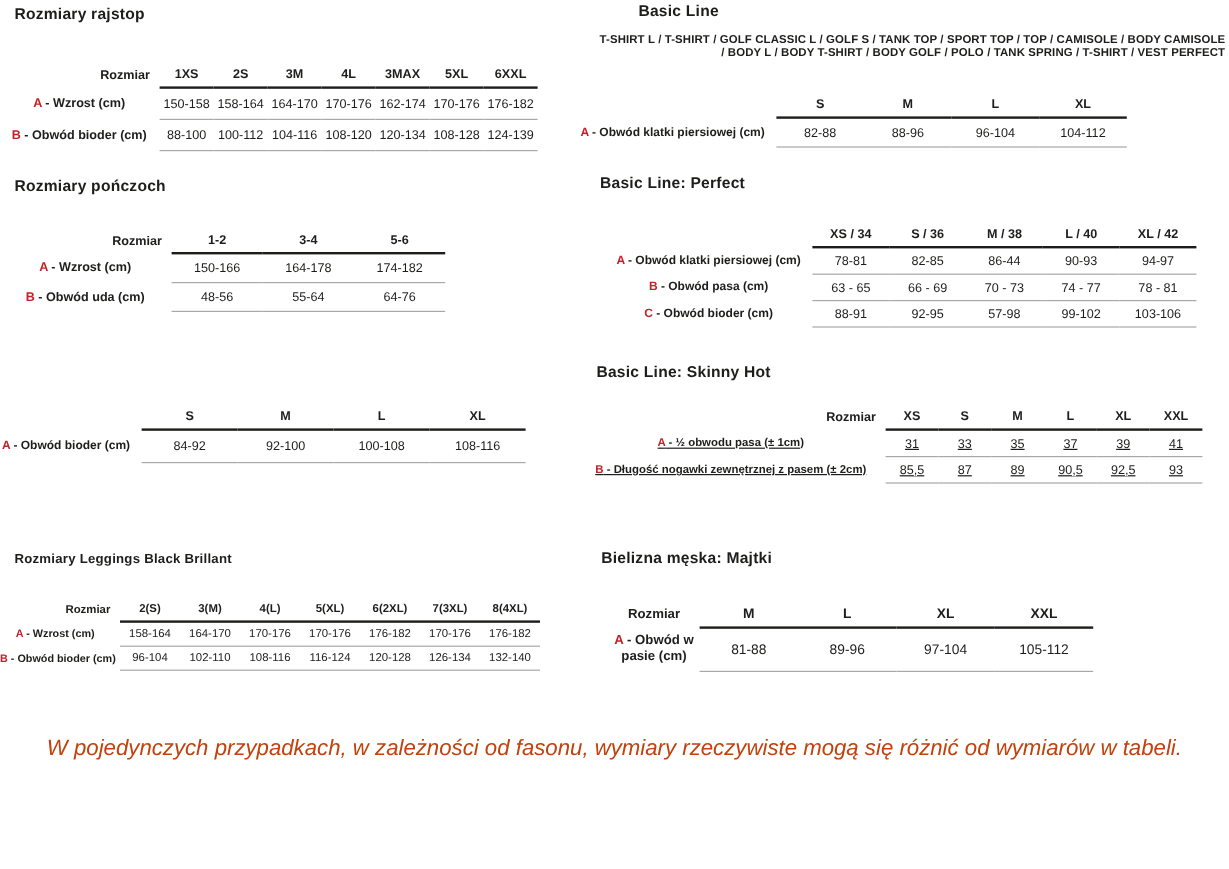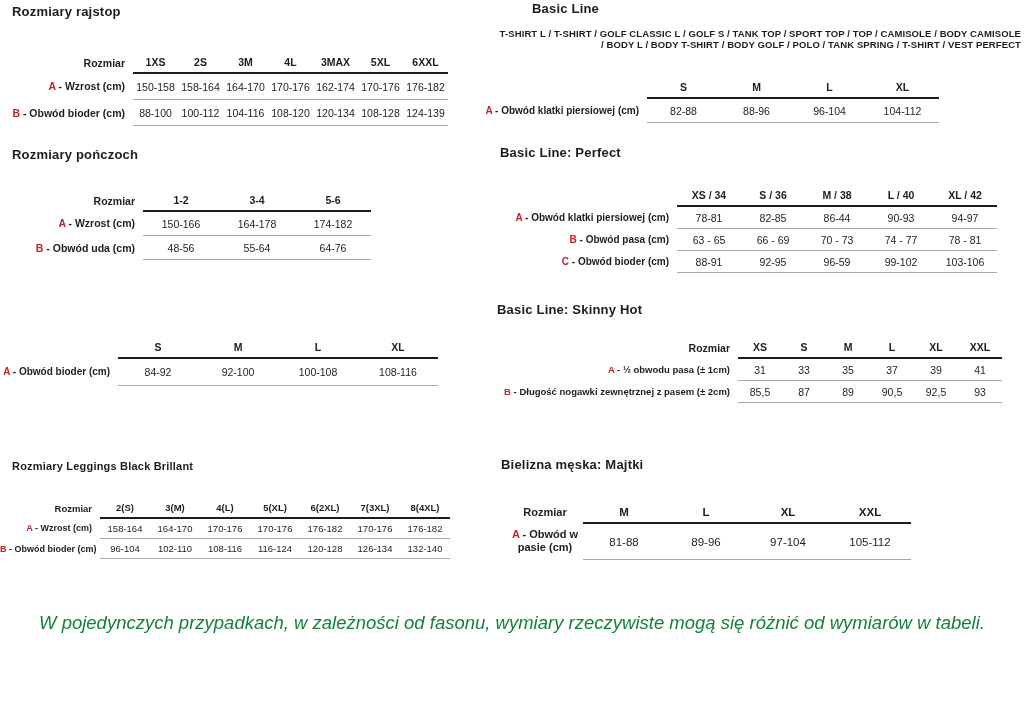--- a/index.html
+++ b/index.html
@@ -17,43 +17,43 @@
   .size-table th, .size-table td { padding:0; font-size:10.5px; }
   .size-table thead th {
     font-weight:700; text-align:center; vertical-align:bottom;
     height:15px; padding-bottom:4px; border-bottom:2px solid #1d1d1b; white-space:nowrap;
   }
   .size-table thead th.lbl { border-bottom:0; text-align:right; padding-right:8px; }
   .size-table tbody td {
     text-align:center; vertical-align:middle; height:25px;
     border-bottom:1px solid #a8a8a8; white-space:nowrap;
   }
-  .size-table tbody td.lbl { border-bottom:0; text-align:right; font-weight:700; padding-right:8px; }
+  .size-table tbody td.lbl { border-bottom:0; font-weight:700; padding-right:8px; }
   .letter { color:#c2232b; font-weight:700; }
 
   .t-rajstop  tbody td { height:25px; }
   .t-ponczochy tbody td { height:23px; }
   .t-majtki-b tbody td { height:26px; }
   .t-majtki-b td.lbl { font-size:10px; }
   .t-leggings th, .t-leggings td { font-size:9.5px; }
   .t-leggings tbody td { height:19px; }
   .t-leggings td.lbl { font-size:9px; }
   .t-basic tbody td { height:23px; }
   .t-basic td.lbl { font-size:10px; }
   .t-perfect tbody td { height:21px; }
   .t-perfect td.lbl { font-size:10px; }
-  .t-skinny tbody td { height:21px; }
+  .t-skinny tbody td { height:21px;text-decoration:underline; }
   .t-skinny td.lbl { font-size:9.5px; }
   .t-bielizna th, .t-bielizna td { font-size:11.5px; }
   .t-bielizna tbody td { height:35px; }
   .t-bielizna thead th.lbl, .t-bielizna tbody td.lbl { text-align:center; padding-right:0; white-space:normal; font-size:11px; line-height:13px; }
 
   .footer {
     position:absolute; left:0; top:612px; width:1024px; margin:0;
-    font-size:18.5px; font-style:italic; text-align:center; color:#15803d;
+    font-size:18.5px; font-style:italic; text-align:center; color:#c2410c;
   }
 </style>
 </head>
 <body>
 
 <div class="page">
 
   <h3 class="hd" style="left:12px; top:4px;">Rozmiary rajstop</h3>
   <table class="size-table t-rajstop" style="left:7px; top:53px; width:441px;">
       <colgroup>
@@ -274,21 +274,21 @@
           <td>63 - 65</td>
           <td>66 - 69</td>
           <td>70 - 73</td>
           <td>74 - 77</td>
           <td>78 - 81</td>
         </tr>
         <tr>
           <td class="lbl"><span class="letter">C</span><span> - Obwód bioder (cm)</span></td>
           <td>88-91</td>
           <td>92-95</td>
-          <td>96-59</td>
+          <td>57-98</td>
           <td>99-102</td>
           <td>103-106</td>
         </tr>
       </tbody>
     </table>
 
   <h3 class="hd" style="left:497px; top:302px;">Basic Line: Skinny Hot</h3>
   <table class="size-table t-skinny" style="left:488px; top:338px; width:514px;">
       <colgroup>
         <col style="width: 250px;">

